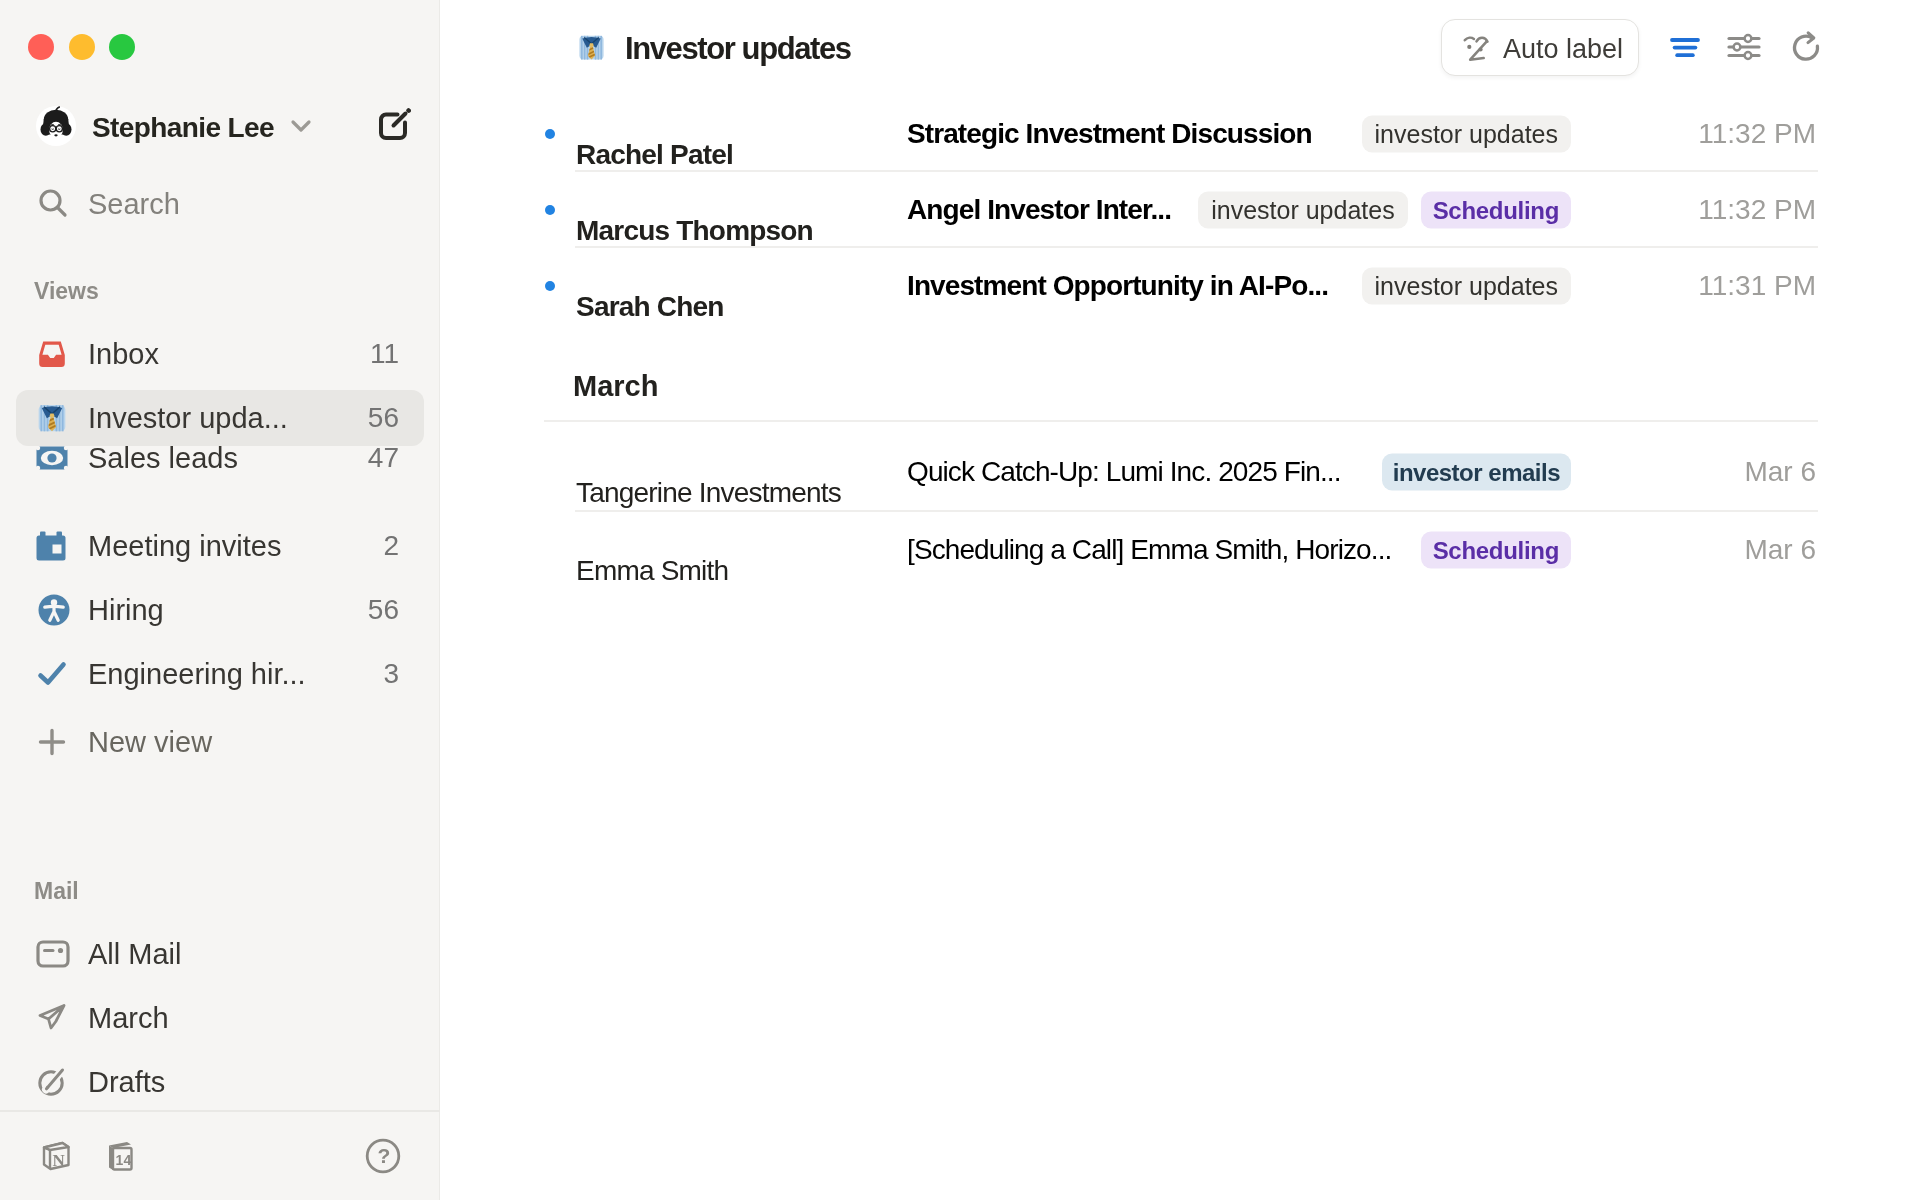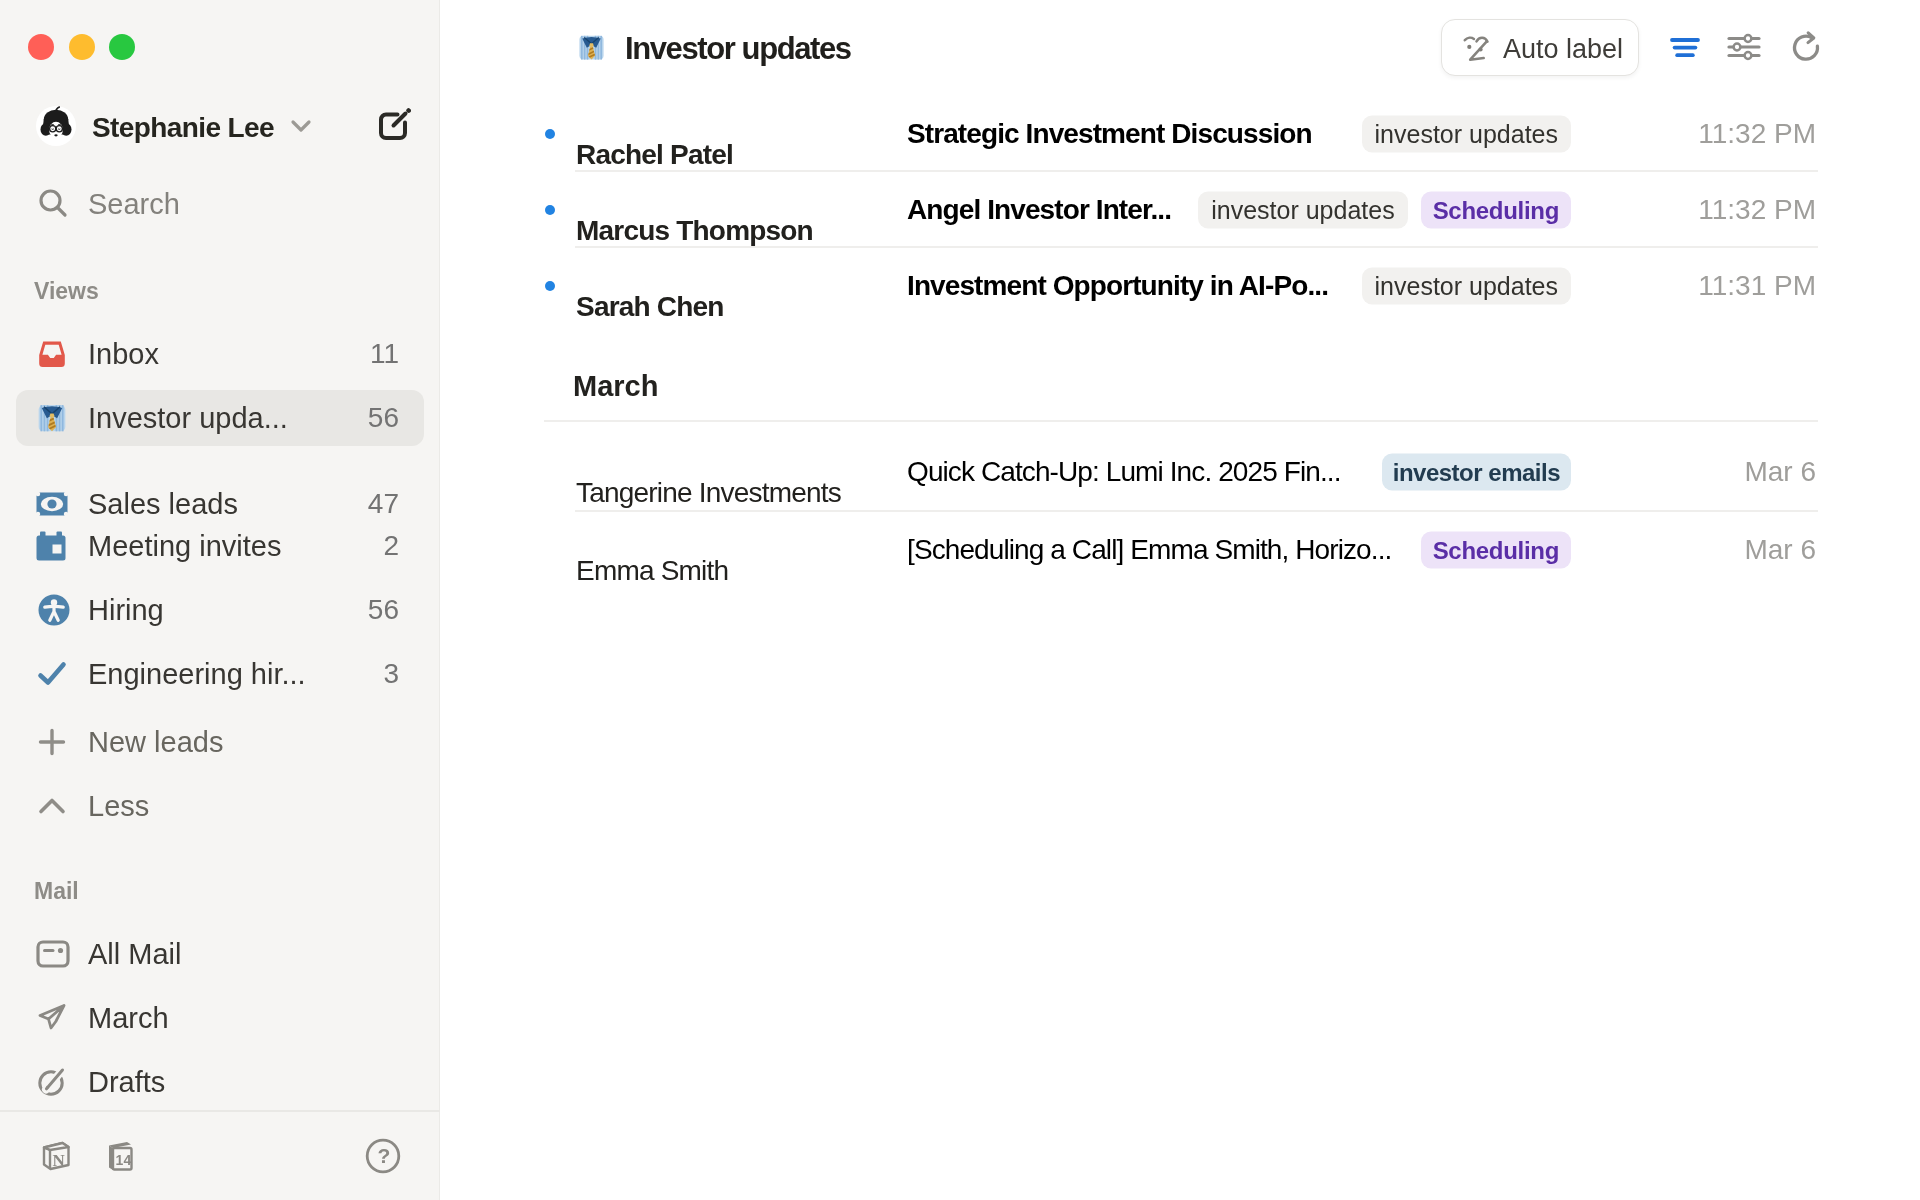--- a/index.html
+++ b/index.html
@@ -106,21 +106,21 @@
         </clipPath>
       <path d="M16.3 17.2 L19.7 17.2 L22.4 28.3 L18 33 L13.6 28.3 Z" fill="#ddb052"></path>
       <g clip-path="url(#tieA)">
           <path d="M13 22 l10 -4.8 M14 26.3 l10 -4.9 M13.5 30.8 l10 -4.9" stroke="#b07c22" stroke-width="2"></path>
         </g>
     </svg>
     <div class="txt">Investor upda...</div>
       <div class="cnt">56</div>
   </div>
 
-  <div class="srow" style="top:472px;">
+  <div class="srow" style="top:426px;">
     <svg class="icon" width="32" height="24" viewBox="0 0 32 24">
       <rect x="0.5" y="0.5" width="31" height="23" rx="2.5" fill="#4e82ab"></rect>
       <ellipse cx="16" cy="12" rx="11.2" ry="7.2" fill="#f6f5f3"></ellipse>
       <circle cx="16" cy="12" r="4.6" fill="#4e82ab"></circle>
       <circle cx="2" cy="2" r="2.2" fill="#f6f5f3"></circle>
       <circle cx="30" cy="2" r="2.2" fill="#f6f5f3"></circle>
       <circle cx="2" cy="22" r="2.2" fill="#f6f5f3"></circle>
       <circle cx="30" cy="22" r="2.2" fill="#f6f5f3"></circle>
     </svg>
     <div class="txt">Sales leads</div>
@@ -154,29 +154,23 @@
       <path d="M4.5 17.5 L12 24.5 L27.5 6.5" stroke="#4e82ab" stroke-width="4.6" fill="none" stroke-linecap="round" stroke-linejoin="round"></path>
     </svg>
     <div class="txt">Engineering hir...</div>
       <div class="cnt">3</div>
   </div>
 
   <div class="srow" style="top:710px;">
     <svg class="icon" width="32" height="32" viewBox="0 0 32 32">
       <path d="M16 4.5 V27.5 M4.5 16 H27.5" stroke="#8f8d88" stroke-width="3.4" stroke-linecap="round"></path>
     </svg>
-    <div class="txt" style="color:#68665f;">New leads</div>
-  </div>
-
-  <div class="srow" style="top:774px;">
-    <svg class="icon" width="32" height="22" viewBox="0 0 32 22">
-      <path d="M5 16.5 L16 5.5 L27 16.5" stroke="#8f8d88" stroke-width="3.6" fill="none" stroke-linecap="round" stroke-linejoin="round"></path>
-    </svg>
-    <div class="txt" style="color:#68665f;">Less</div>
-  </div>
+    <div class="txt" style="color:#68665f;">New view</div>
+  </div>
+
 
   <div class="label" style="top:878px;">Mail</div>
 
   <div class="srow" style="top:922px;">
     <svg class="icon" width="34" height="28" viewBox="0 0 34 28">
       <rect x="2" y="2" width="30" height="24" rx="5" stroke="#8b8984" stroke-width="3.2" fill="none"></rect>
       <path d="M8.5 10.5 h8.5" stroke="#8b8984" stroke-width="3" stroke-linecap="round"></path>
       <circle cx="24.5" cy="10.5" r="2.6" fill="#8b8984"></circle>
     </svg>
     <div class="txt">All Mail</div>

